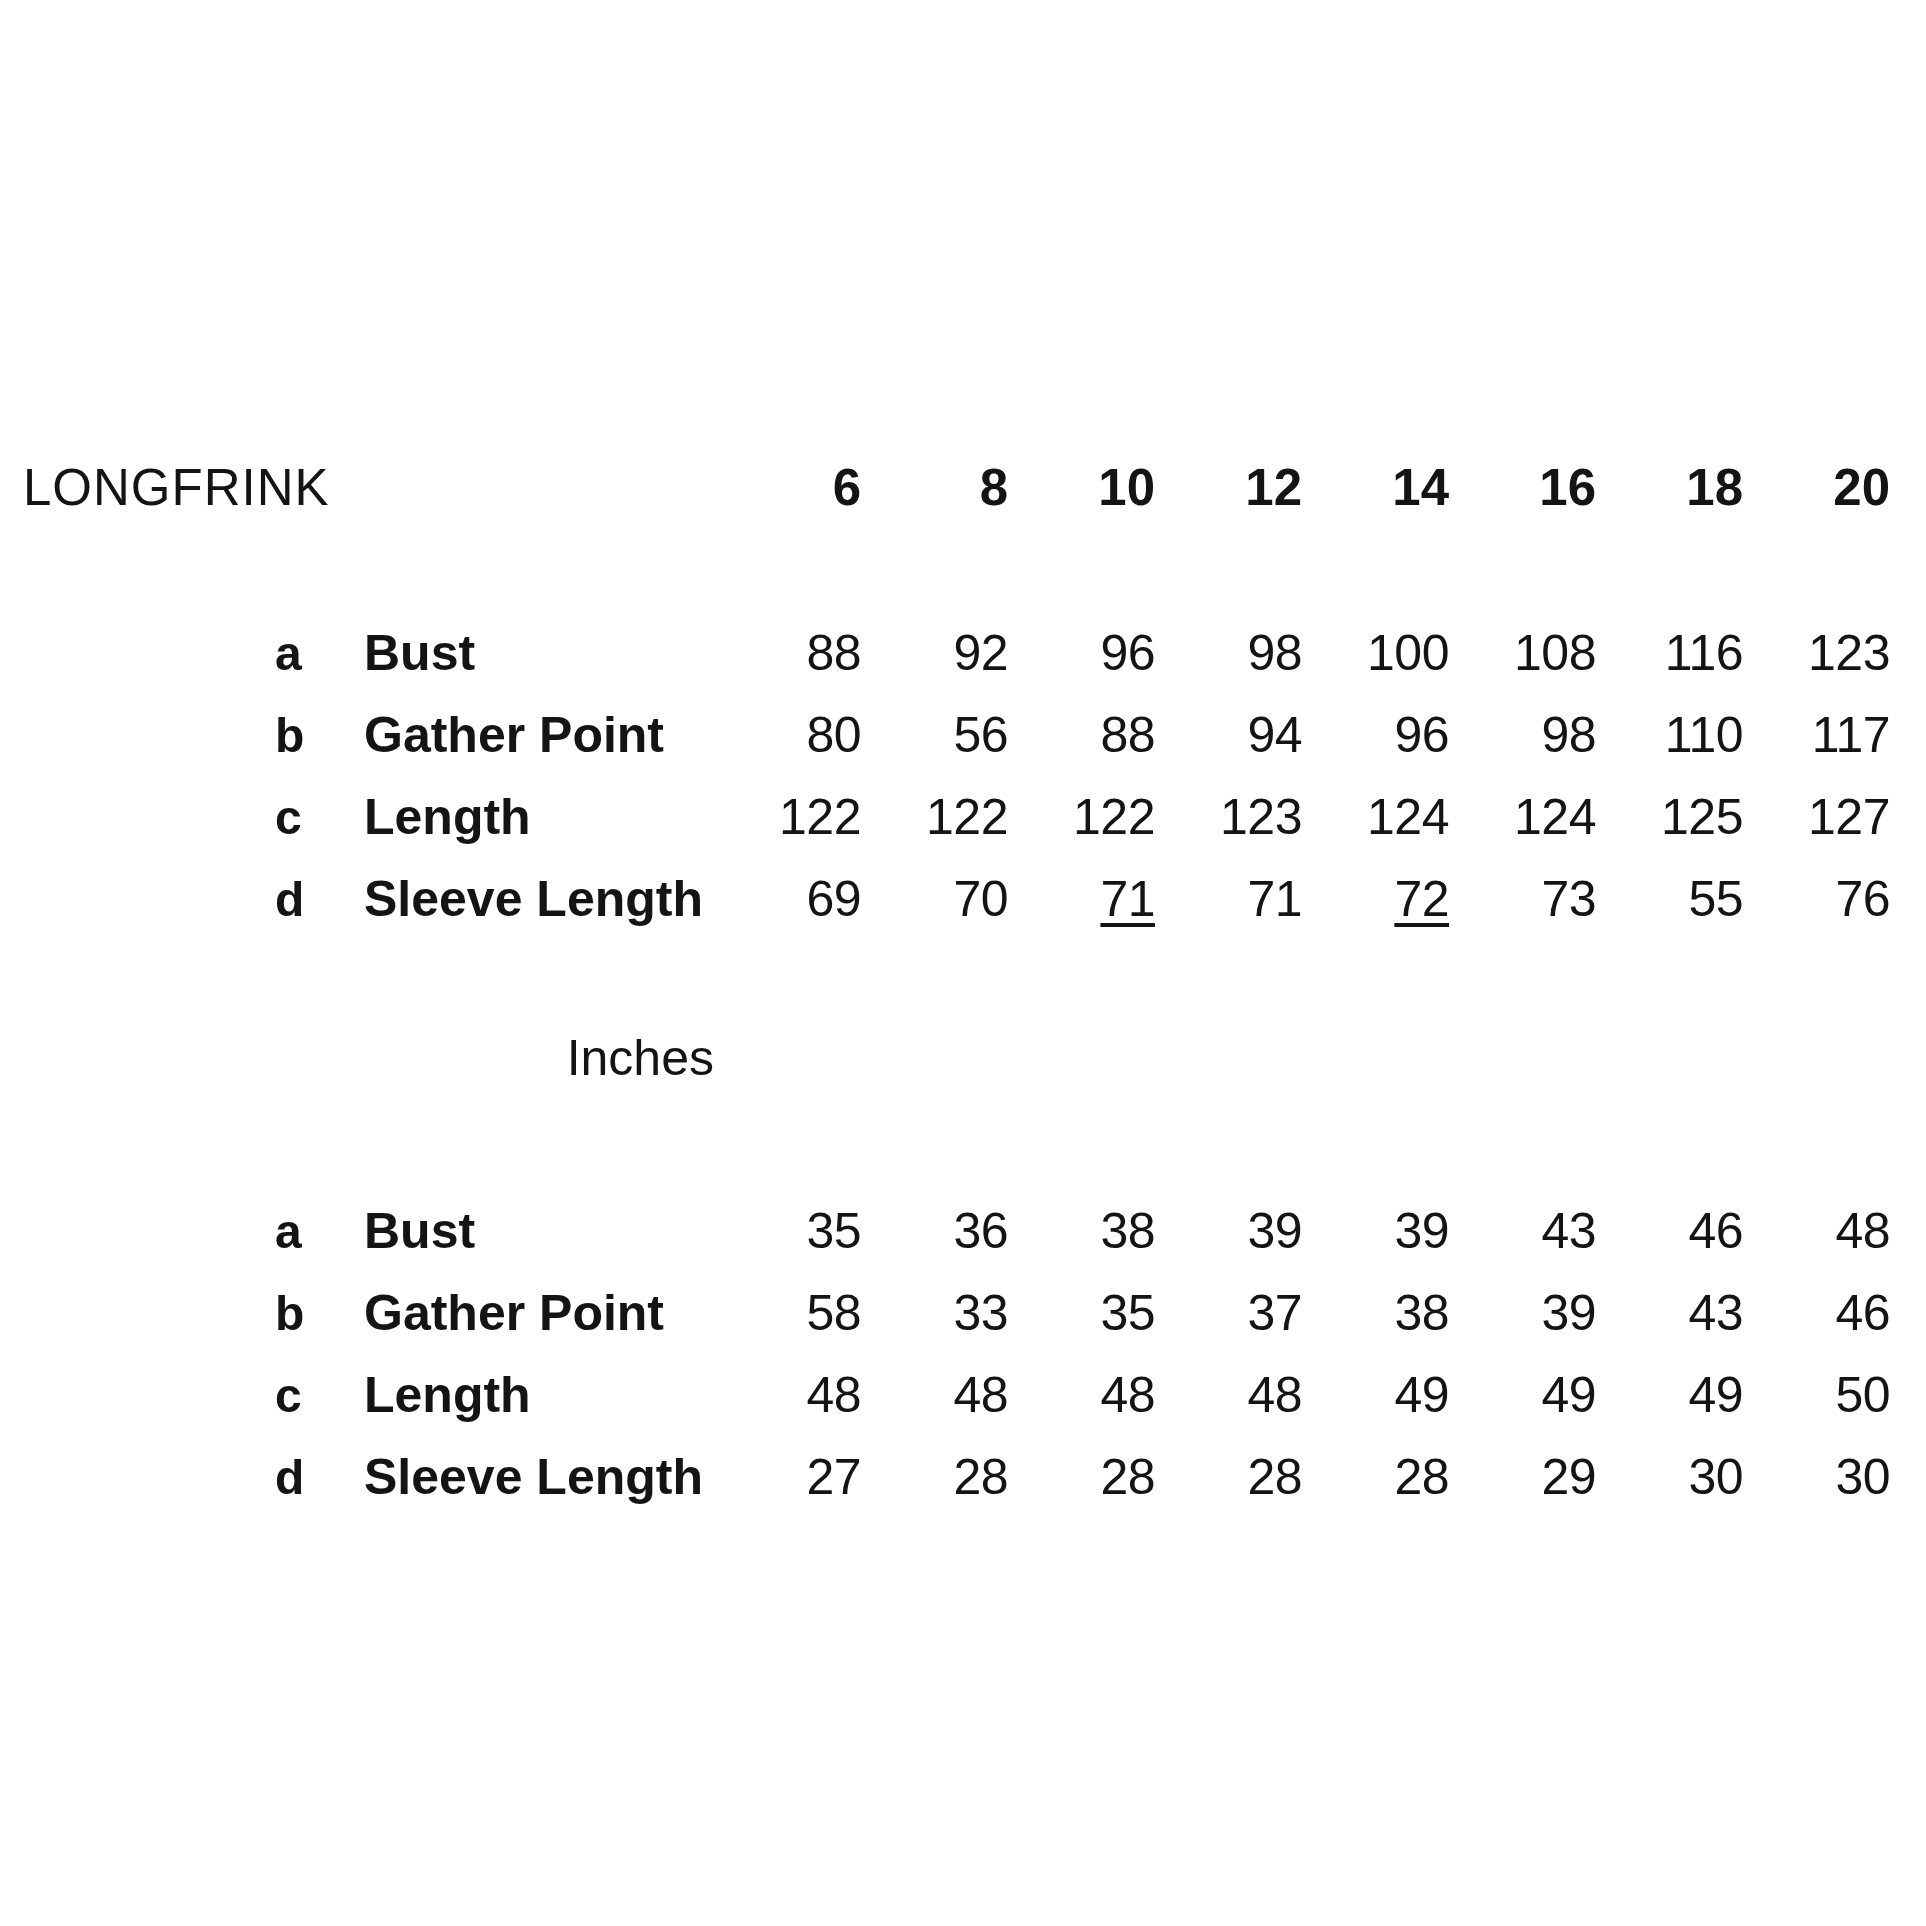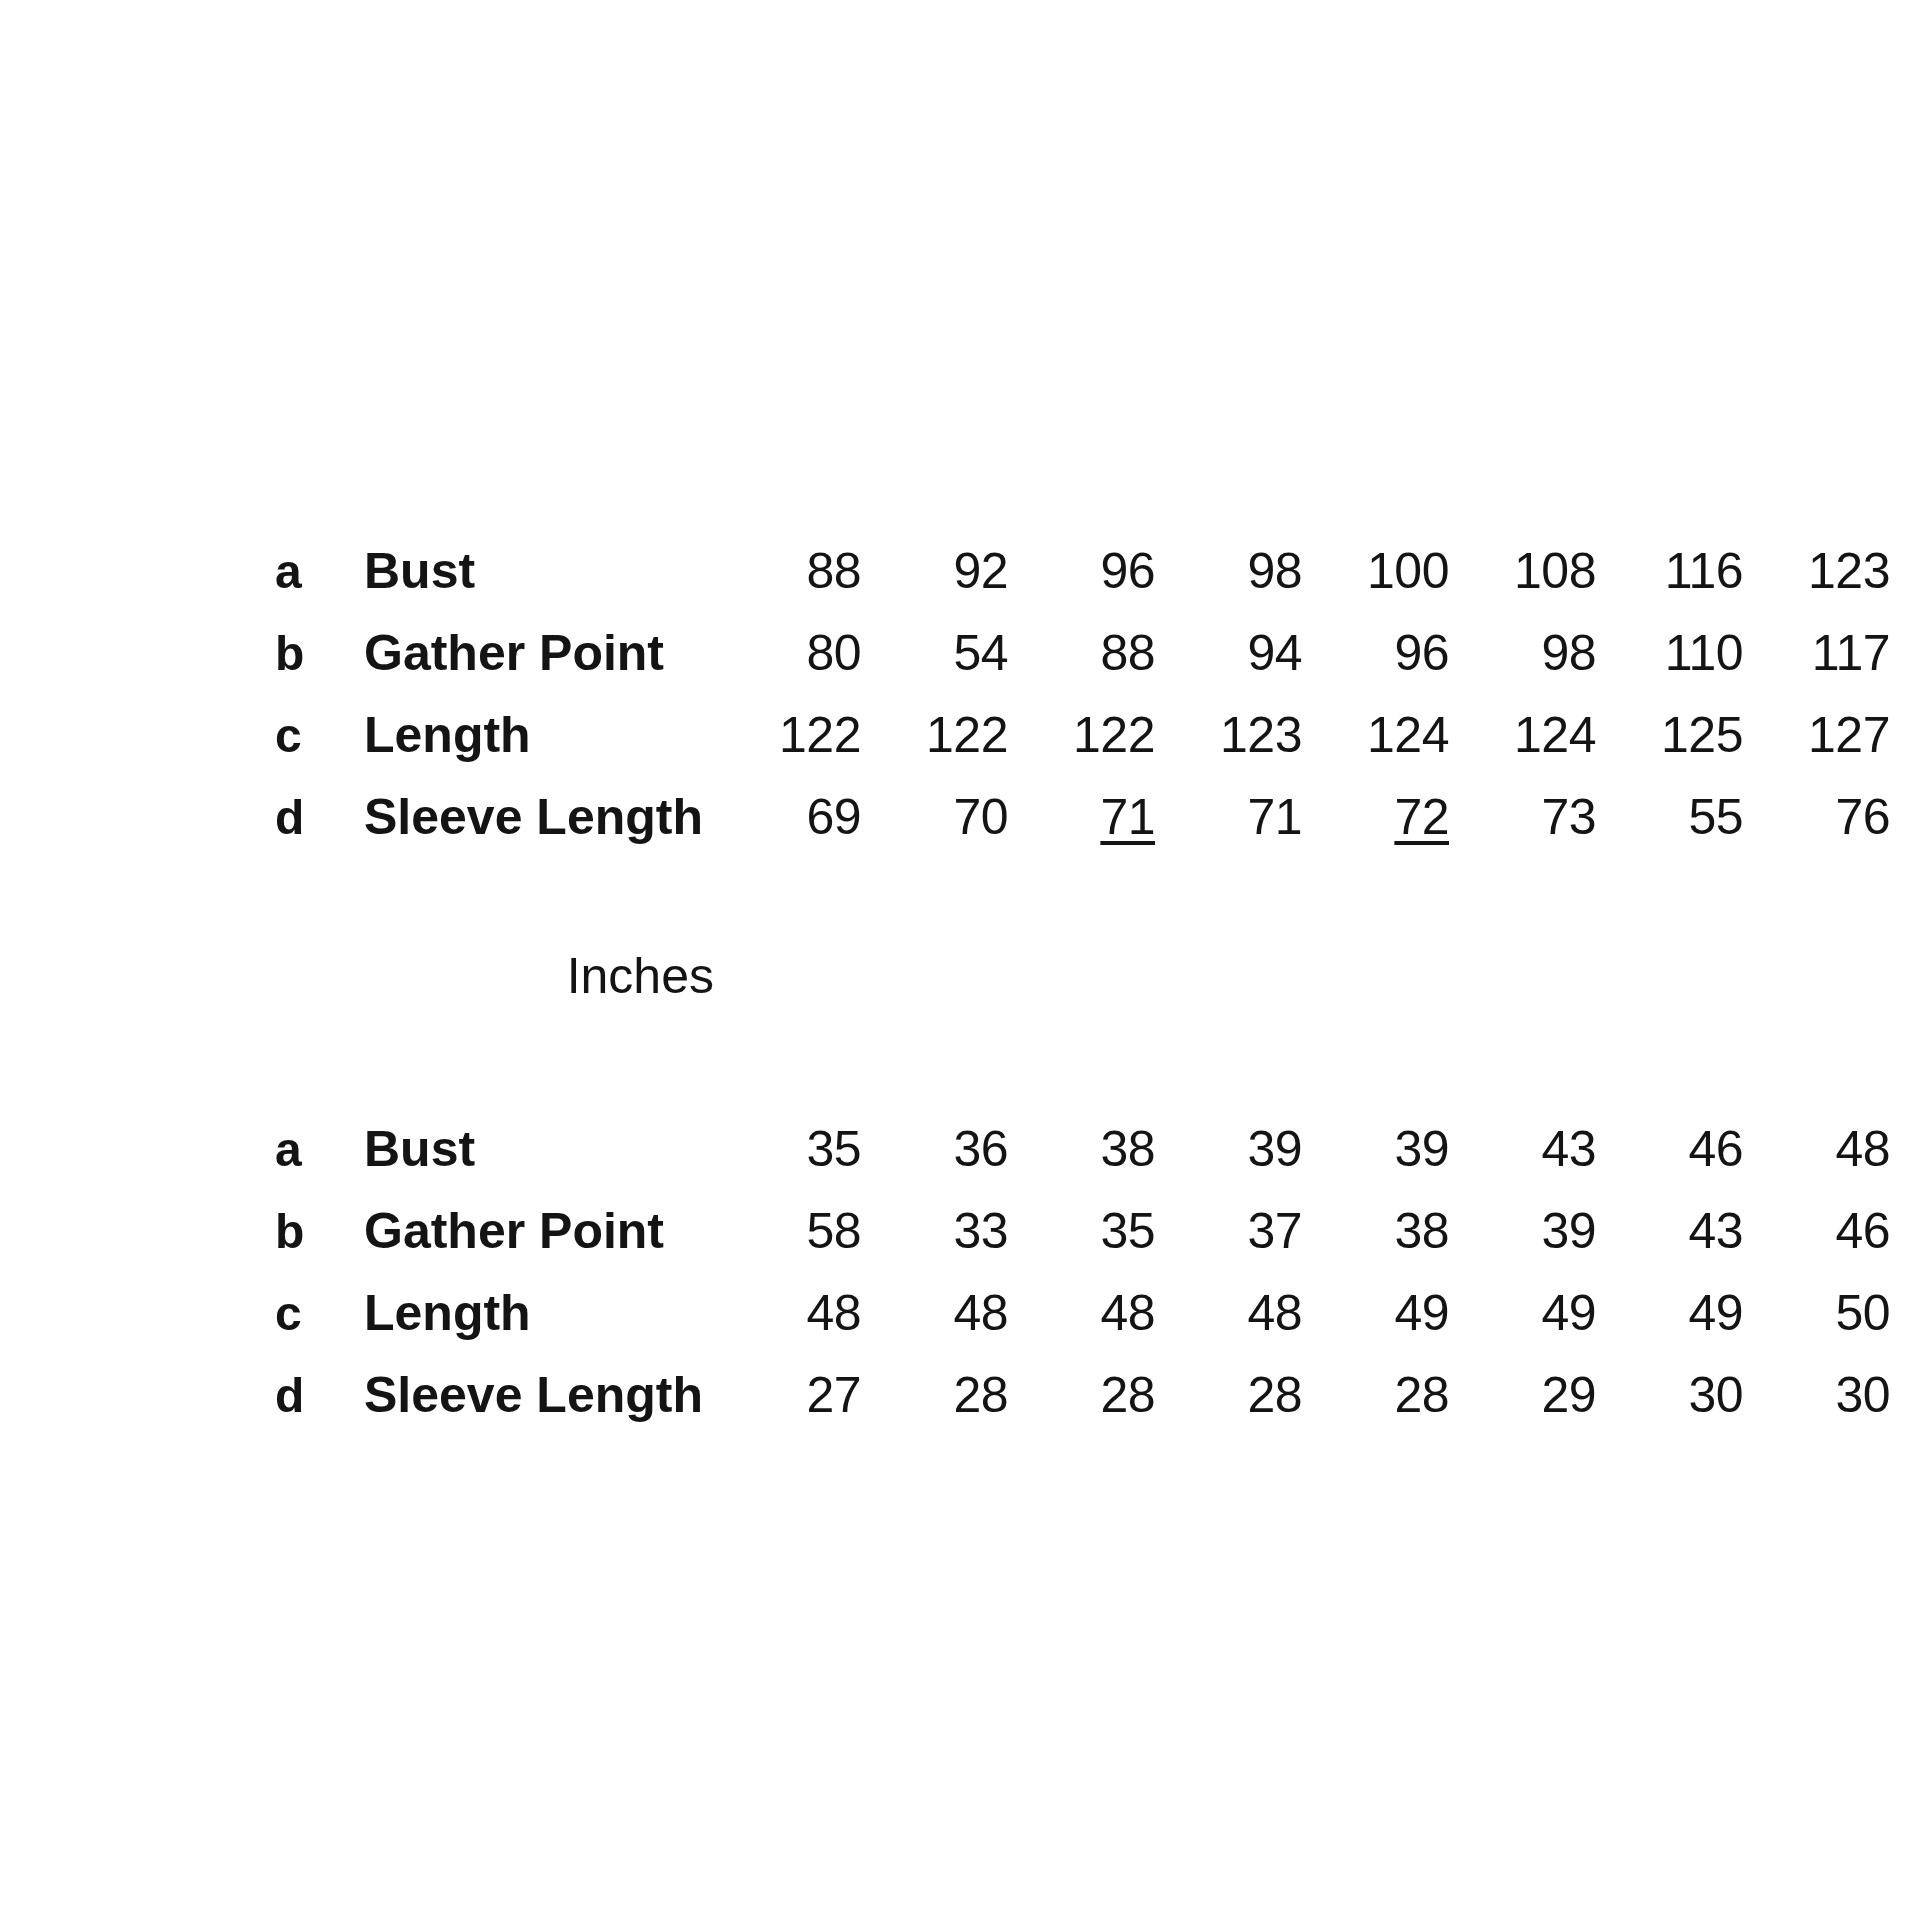--- a/index.html
+++ b/index.html
@@ -67,40 +67,51 @@
   .mt87 { margin-top: 86px; }
   .mt85 { margin-top: 84px; }
   .mt78 { margin-top: 77px; text-align: right; }
   .mt92 { margin-top: 91px; }
 </style>
 </head>
 <body>
 
 <div class="sheet">
 
+  <div class="row header-row">
+    <div class="cell title">LONGFRINK</div>
+    <div class="cell num size">6</div>
+    <div class="cell num size">8</div>
+    <div class="cell num size">10</div>
+    <div class="cell num size">12</div>
+    <div class="cell num size">14</div>
+    <div class="cell num size">16</div>
+    <div class="cell num size">18</div>
+    <div class="cell num size">20</div>
+  </div>
 
 
   <div class="row data-row mt85">
     <div class="cell letter">a</div>
     <div class="cell label">Bust</div>
     <div class="cell num">88</div>
     <div class="cell num">92</div>
     <div class="cell num">96</div>
     <div class="cell num">98</div>
     <div class="cell num">100</div>
     <div class="cell num">108</div>
     <div class="cell num">116</div>
     <div class="cell num">123</div>
   </div>
 
   <div class="row data-row">
     <div class="cell letter">b</div>
     <div class="cell label">Gather Point</div>
     <div class="cell num">80</div>
-    <div class="cell num">54</div>
+    <div class="cell num">56</div>
     <div class="cell num">88</div>
     <div class="cell num">94</div>
     <div class="cell num">96</div>
     <div class="cell num">98</div>
     <div class="cell num">110</div>
     <div class="cell num">117</div>
   </div>
 
   <div class="row data-row">
     <div class="cell letter">c</div>

